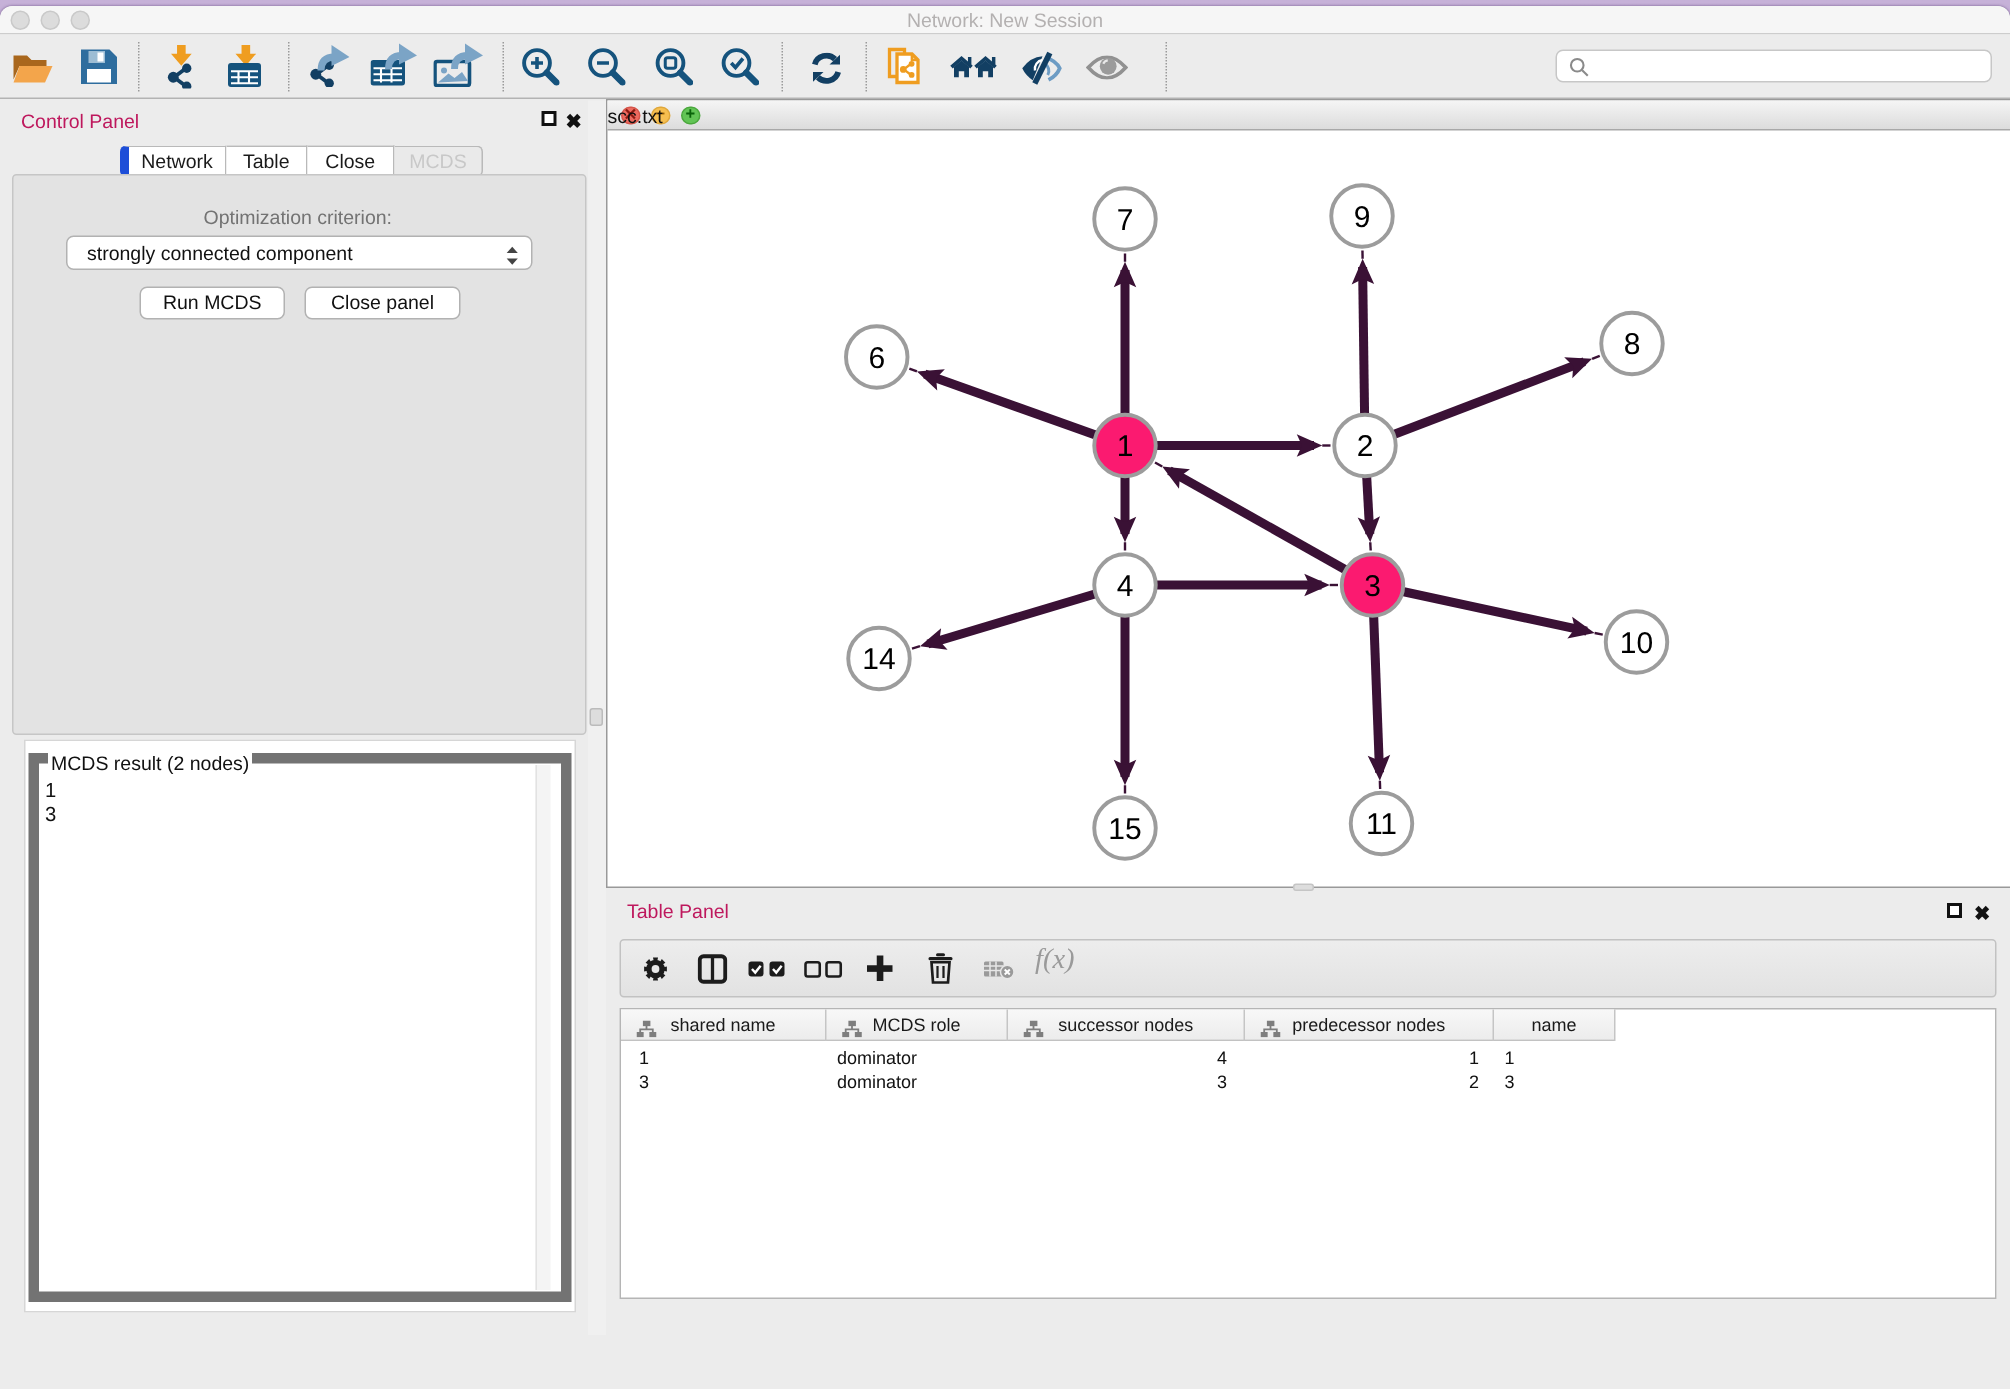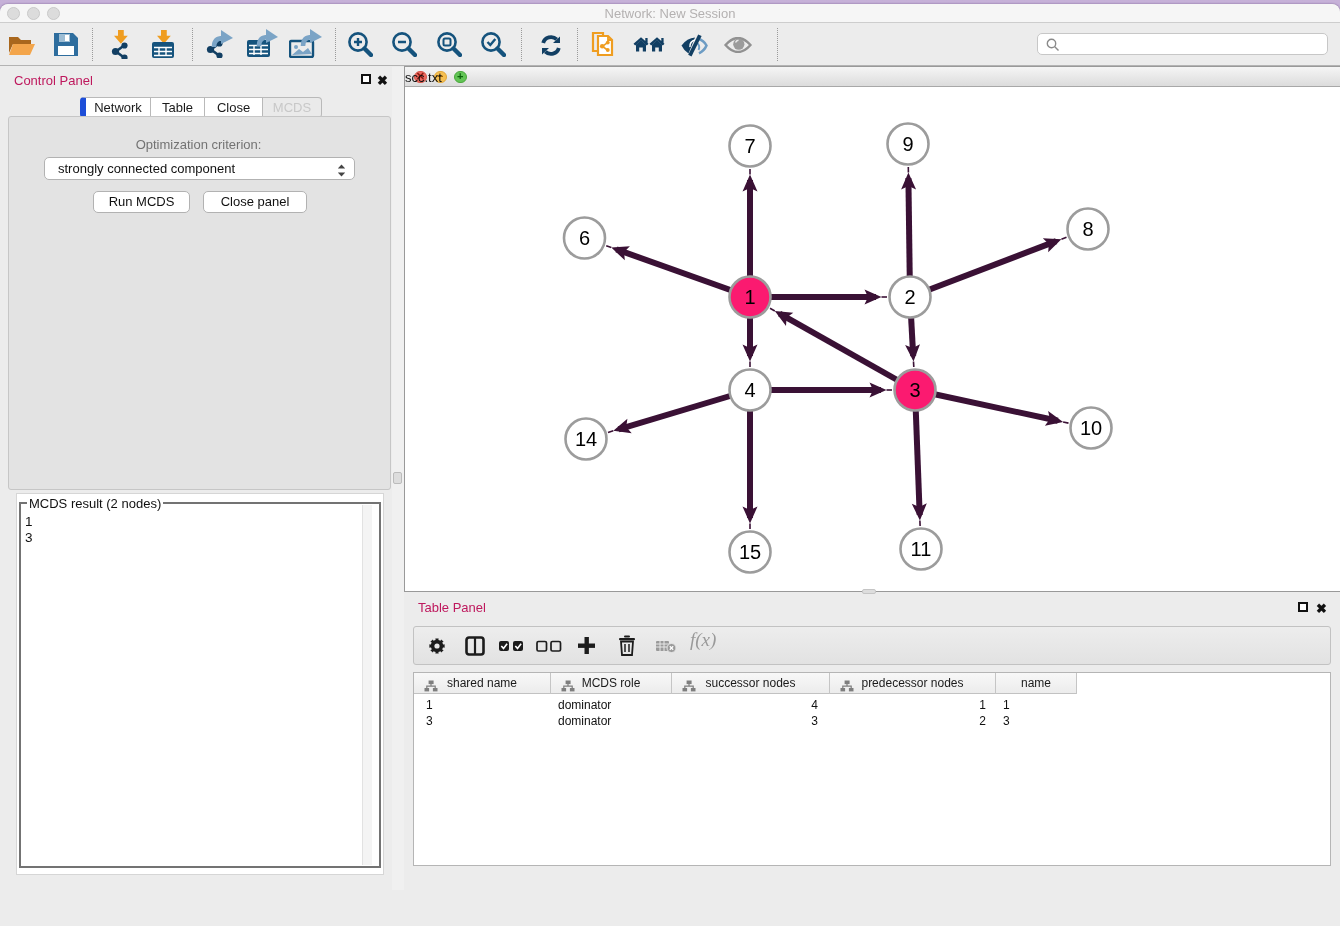--- a/index.html
+++ b/index.html
@@ -20,21 +20,21 @@
 .xico{position:absolute;font-size:13px;font-weight:bold;color:#111}
 .tabs{position:absolute;display:flex;font-size:13px;color:#1a1a1a;text-align:center}
 .tabs div{background:#fff;border:1px solid #b9b9b9;border-left:none;line-height:19px;height:21px}
 .tabs div:first-child{border-left:6px solid #1d4ed8;border-radius:4px 0 0 4px}
 .tabs div:last-child{border-radius:0 4px 4px 0}
 .tpan{position:absolute;left:8px;top:49px;width:383px;height:374px;background:#e3e3e3;border:1px solid #c6c6c6;border-radius:3px}
 .optlab{position:absolute;left:0;top:70px;width:100%;text-align:center;font-size:13px;color:#737373}
 .select{position:absolute;left:44px;top:90px;width:311px;height:23px;background:#fff;border:1px solid #b2b2b2;border-radius:5px;font-size:13px;line-height:21px;padding-left:13px;color:#111}
 .btn{position:absolute;top:124px;height:22px;background:#fff;border:1px solid #b2b2b2;border-radius:5px;font-size:13px;line-height:20px;text-align:center;color:#111}
 .mcdsbox{position:absolute;left:16px;top:426px;width:368px;height:382px;background:#fff;border:1px solid #d6d6d6}
-.tborder{position:absolute;left:2px;top:8px;right:2px;bottom:6px;border:2px solid #737373}
+.tborder{position:absolute;left:2px;top:8px;right:2px;bottom:6px;border:7px solid #737373}
 .tlabel{position:absolute;left:6px;top:-8px;background:#fff;padding:0 2px;font-size:13px;color:#111}
 .mtext{position:absolute;left:4px;top:10px;font-size:13.5px;line-height:15.5px;color:#111}
 .vsb{position:absolute;right:7px;top:1px;bottom:1px;width:10px;background:#f4f4f4;border-left:1px solid #e2e2e2}
 .netwin{position:absolute;left:404px;top:62px;width:936px;height:526px;border:1px solid #999;border-right:none;background:#fff}
 .ntitle{position:absolute;left:0;top:0;width:100%;height:20px;background:linear-gradient(#f5f5f5,#dcdcdc);border-bottom:1px solid #a8a8a8}
 .tfl{position:absolute;top:3.5px;width:12.5px;height:12.5px;border-radius:50%}
 .tfl span{position:absolute;left:0;top:-1.5px;width:100%;text-align:center;font-size:11px;font-weight:bold}
 .ntext{position:absolute;top:3px;width:100%;text-align:left;font-size:13px;color:#111}
 .tablepanel{position:absolute;left:397px;top:592px;width:943px;height:294px}
 .ttool{position:absolute;left:16px;top:30px;width:918px;height:39px;background:linear-gradient(#ededed,#e2e2e2);border:1px solid #c2c2c2;border-radius:3px}

